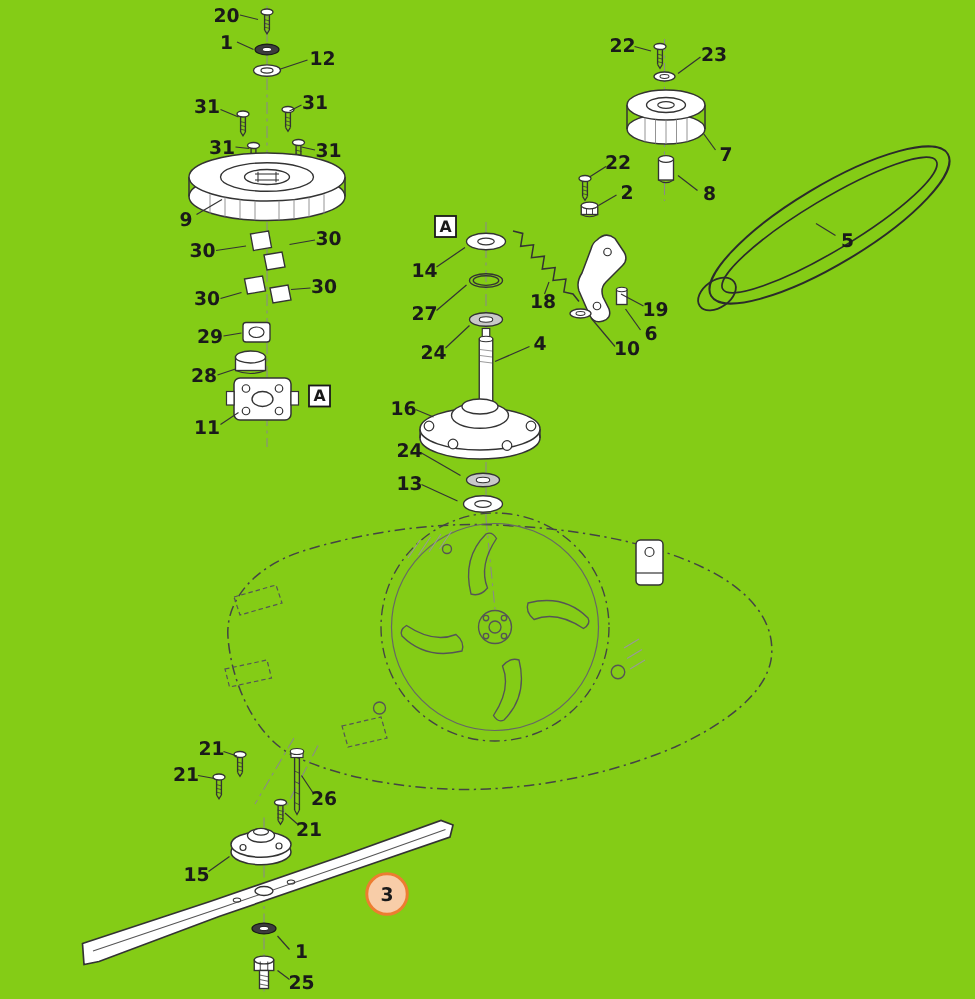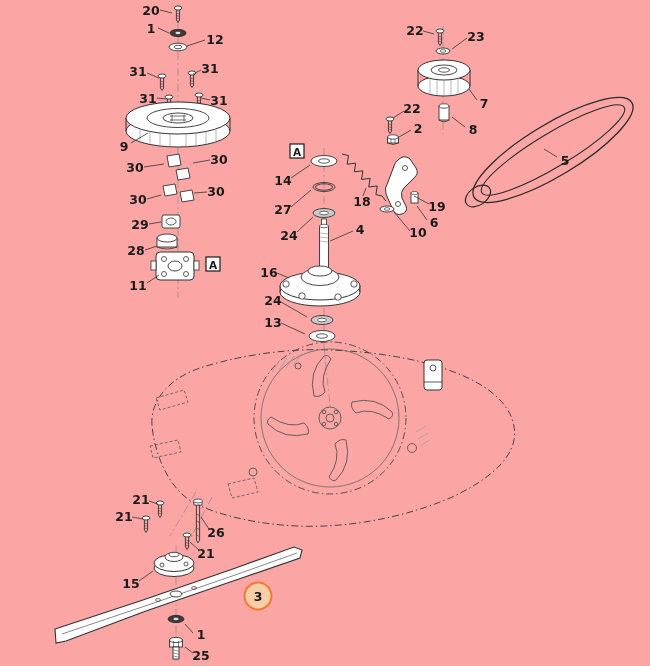--- a/index.html
+++ b/index.html
@@ -1,16 +1,16 @@
 <!DOCTYPE html>
 <html><head>
 <meta charset="utf-8">
 <style>
   html,body{margin:0;padding:0;background:#ffffff;}
-  .stage{width:650px;height:666px;position:relative;background:#fca5a5;overflow:hidden;
+  .stage{width:650px;height:666px;position:relative;background:#84cc16;overflow:hidden;
          font-family:"DejaVu Sans",sans-serif;}
   svg{display:block;}
   .part-num{font-family:"DejaVu Sans",sans-serif;font-size:12.5px;font-weight:bold;
             fill:#1a1a1a;text-anchor:middle;dominant-baseline:central;cursor:pointer;}
   .ref-letter{font-family:"DejaVu Sans",sans-serif;font-size:10.5px;font-weight:bold;
             fill:#1a1a1a;text-anchor:middle;dominant-baseline:central;}
 </style>
 </head>
 <body>
 

